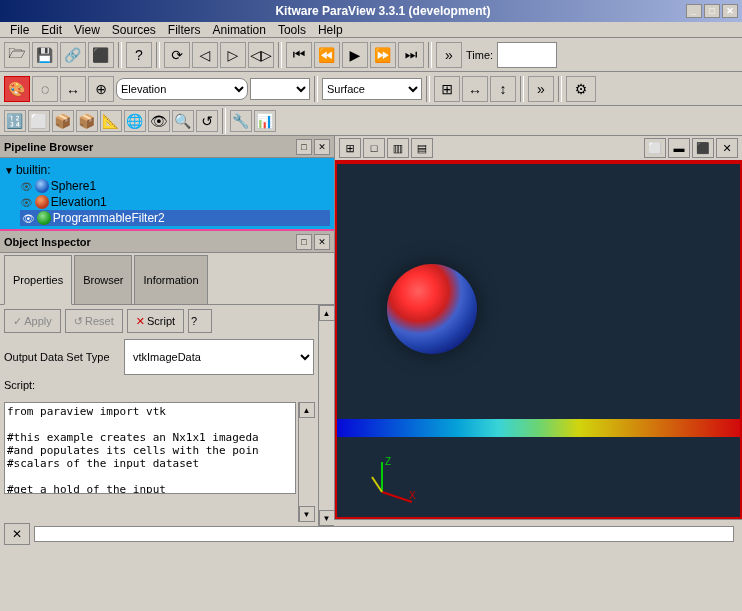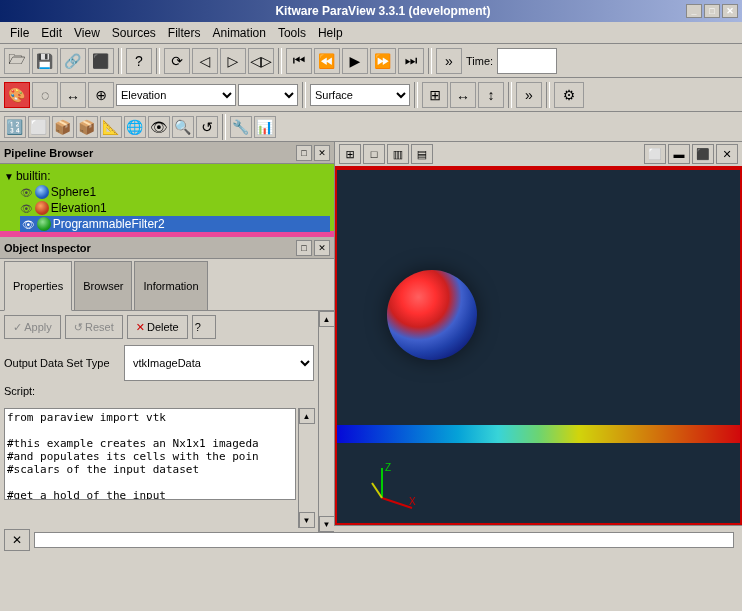--- a/index.html
+++ b/index.html
@@ -35,21 +35,21 @@
       display: flex; align-items: center; justify-content: center;
       cursor: pointer;
     }
     
     #menu-bar {
       background: #d4d0c8;
       display: flex;
       align-items: center;
       padding: 2px 4px;
       border-bottom: 1px solid #888;
-      height: 22px;
+      height: 16px;
     }
     .menu-item {
       padding: 2px 6px;
       cursor: pointer;
       font-size: 12px;
     }
     
     .toolbar {
       background: #d4d0c8;
       display: flex;
@@ -91,22 +91,22 @@
     }
     
     #left-panel {
       width: 335px;
       display: flex;
       flex-direction: column;
       border-right: 1px solid #888;
     }
     
     #pipeline-browser {
-      background: #84cc16;
-      border-bottom: 6px solid #ec4899;
+      background: #0ea5e9;
+      border-bottom: 2px solid #ec4899;
       height: 95px;
     }
     .panel-header {
       background: #b8b4ac;
       display: flex;
       align-items: center;
       justify-content: space-between;
       padding: 2px 4px;
       border-bottom: 1px solid #888;
       height: 22px;
@@ -399,21 +399,21 @@
   <div class="toolbar-btn">»</div>
   <span class="toolbar-label">Time:</span>
   <div class="toolbar-btn" style="width:60px; background:white; border:1px solid #888; font-size:11px;"></div>
 </div>
 
 <div class="toolbar2">
   <div class="toolbar-btn" style="background:#e04040; border-color:#c00;">🎨</div>
   <div class="toolbar-btn">◌</div>
   <div class="toolbar-btn">↔</div>
   <div class="toolbar-btn">⊕</div>
-  <select class="toolbar-select" style="width:120px;">
+  <select class="toolbar-select" style="width:132px;border-radius:8px;">
     <option>Elevation</option>
   </select>
   <select class="toolbar-select" style="width:60px;">
     <option></option>
   </select>
   <div class="toolbar-separator"></div>
   <select class="toolbar-select" style="width:100px;">
     <option>Surface</option>
   </select>
   <div class="toolbar-separator"></div>
@@ -500,21 +500,21 @@
             <button class="action-btn" disabled="">
               <span style="color:#888;">✓</span>
               <span>Apply</span>
             </button>
             <button class="action-btn" disabled="">
               <span style="color:#888;">↺</span>
               <span>Reset</span>
             </button>
             <button class="action-btn">
               <span style="color:#cc0000;">✕</span>
-              <span>Delete</span>
+              <span>Script</span>
             </button>
             <button class="action-btn" style="width:24px; padding:2px;">
               <span>?</span>
             </button>
           </div>
 
           <div class="field-row">
             <span class="field-label">Output Data Set Type</span>
             <select class="field-value">
               <option>vtkImageData</option>

